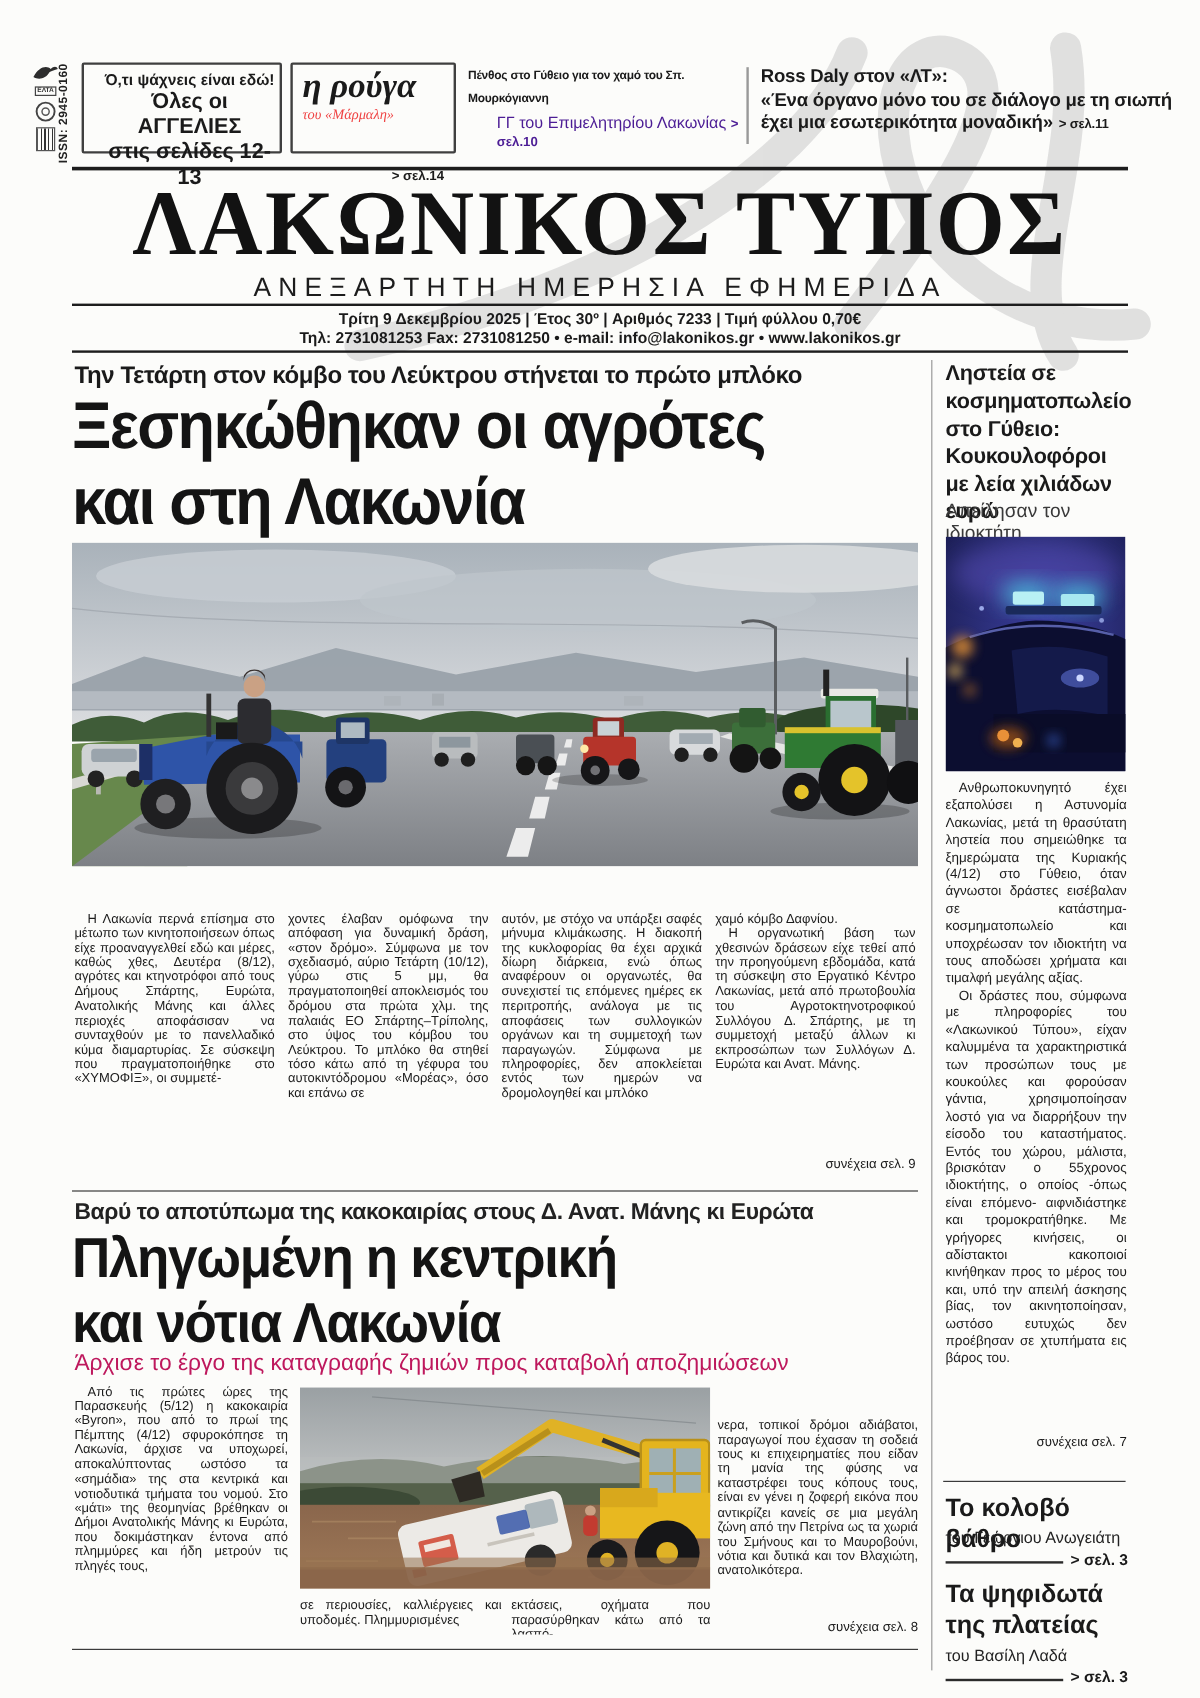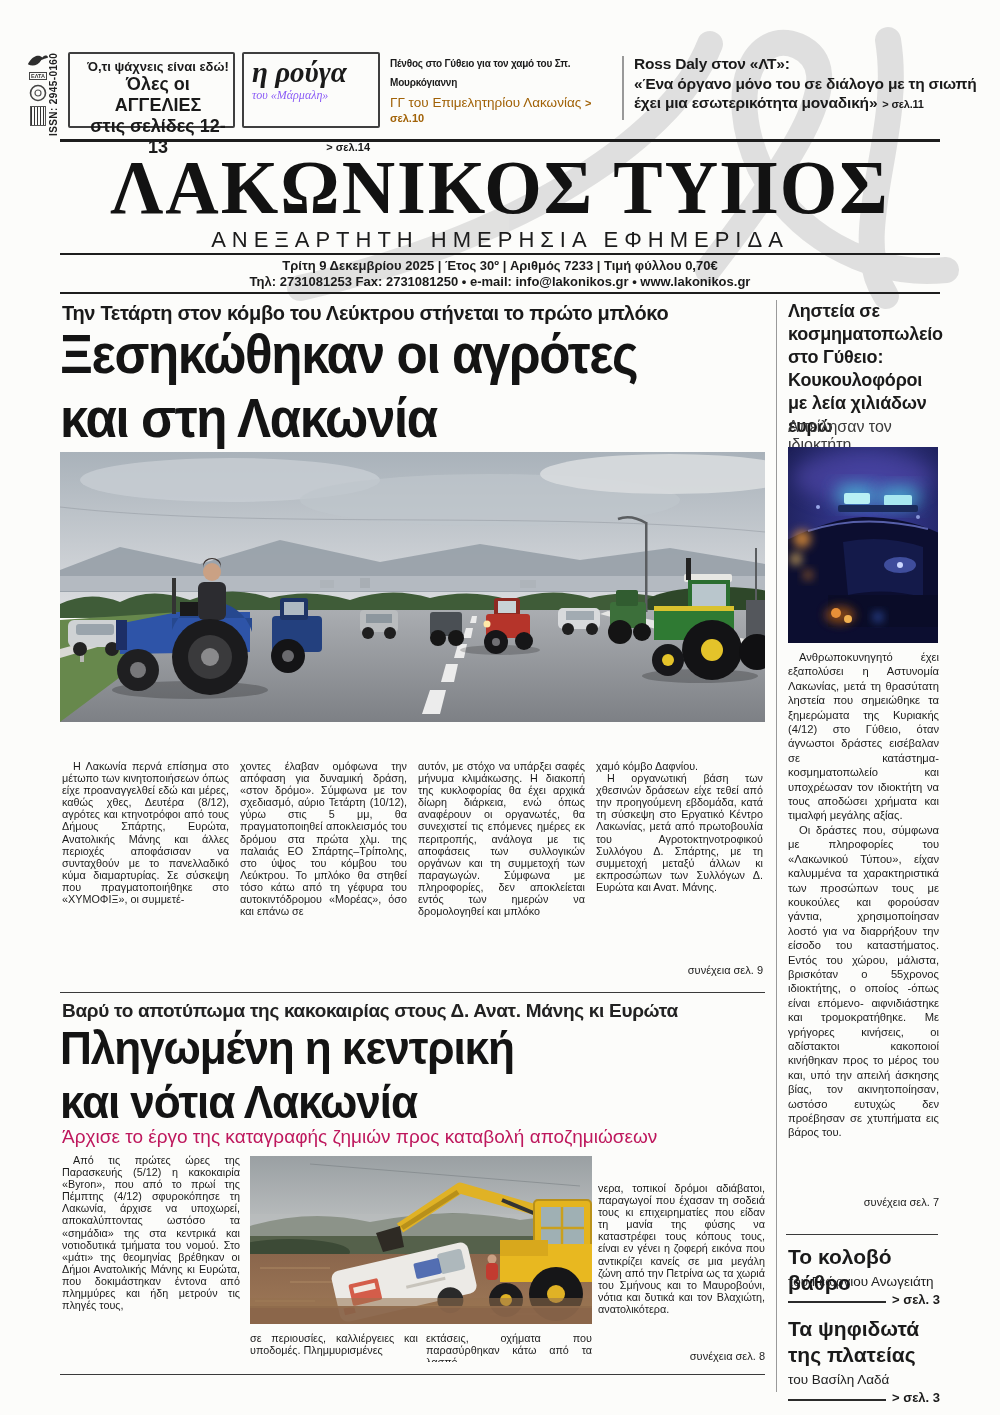--- a/index.html
+++ b/index.html
@@ -20,26 +20,26 @@
           font-size:10px; font-weight:bold; color:#222; letter-spacing:.4px; z-index:2;}
 
   .box { border:2px solid #3f3f3f; border-radius:2px; background:rgba(252,252,250,.75); z-index:2;}
   .ads-box { left:68px; top:52px; width:167px; height:76px; text-align:center; padding-top:5px;padding-left:13px; }
   .ads-l1 { font-size:13px; font-weight:bold; }
   .ads-l2 { font-size:18px; font-weight:bold; line-height:21px; }
   .ads-l3 { font-size:18px; font-weight:bold; line-height:21px; }
 
   .rouga-box { left:242px; top:52px; width:138px; height:76px; padding:2px 8px; }
   .rouga-title { font-family:"Liberation Serif", serif; font-style:italic; font-weight:bold; font-size:29px; line-height:32px; }
-  .rouga-sub { font-family:"Liberation Serif", serif; font-style:italic; font-size:12px; color:#8b5cf6; }
+  .rouga-sub { font-family:"Liberation Serif", serif; font-style:italic; font-size:12px; color:#ef4444; }
   .rouga-ref { text-align:right; font-size:11px; font-weight:bold;margin-top:38px; }
 
   .teaser-m { left:390px; top:54px; width:228px; z-index:2;}
   .teaser-m .t { font-size:10px; font-weight:bold; line-height:19px; letter-spacing:-.2px; }
-  .teaser-m .s { font-size:13.5px; margin-top:3px; color:#a16207; }
+  .teaser-m .s { font-size:13.5px; margin-top:3px; color:#4c1d95;margin-left:24px; }
   .teaser-m .s b { font-size:11px; }
 
   .vdiv-top { left:622px; top:56px; width:2px; height:64px; background:#999; }
 
   .teaser-r { left:634px; top:54px; width:352px; z-index:2;}
   .teaser-r .l { font-size:15.5px; font-weight:bold; line-height:19.5px; letter-spacing:-.2px; }
   .teaser-r .ref { font-size:11px; font-weight:bold; margin-left:5px; }
 
   
   .rule { background:#1d1d1d; z-index:2;}

